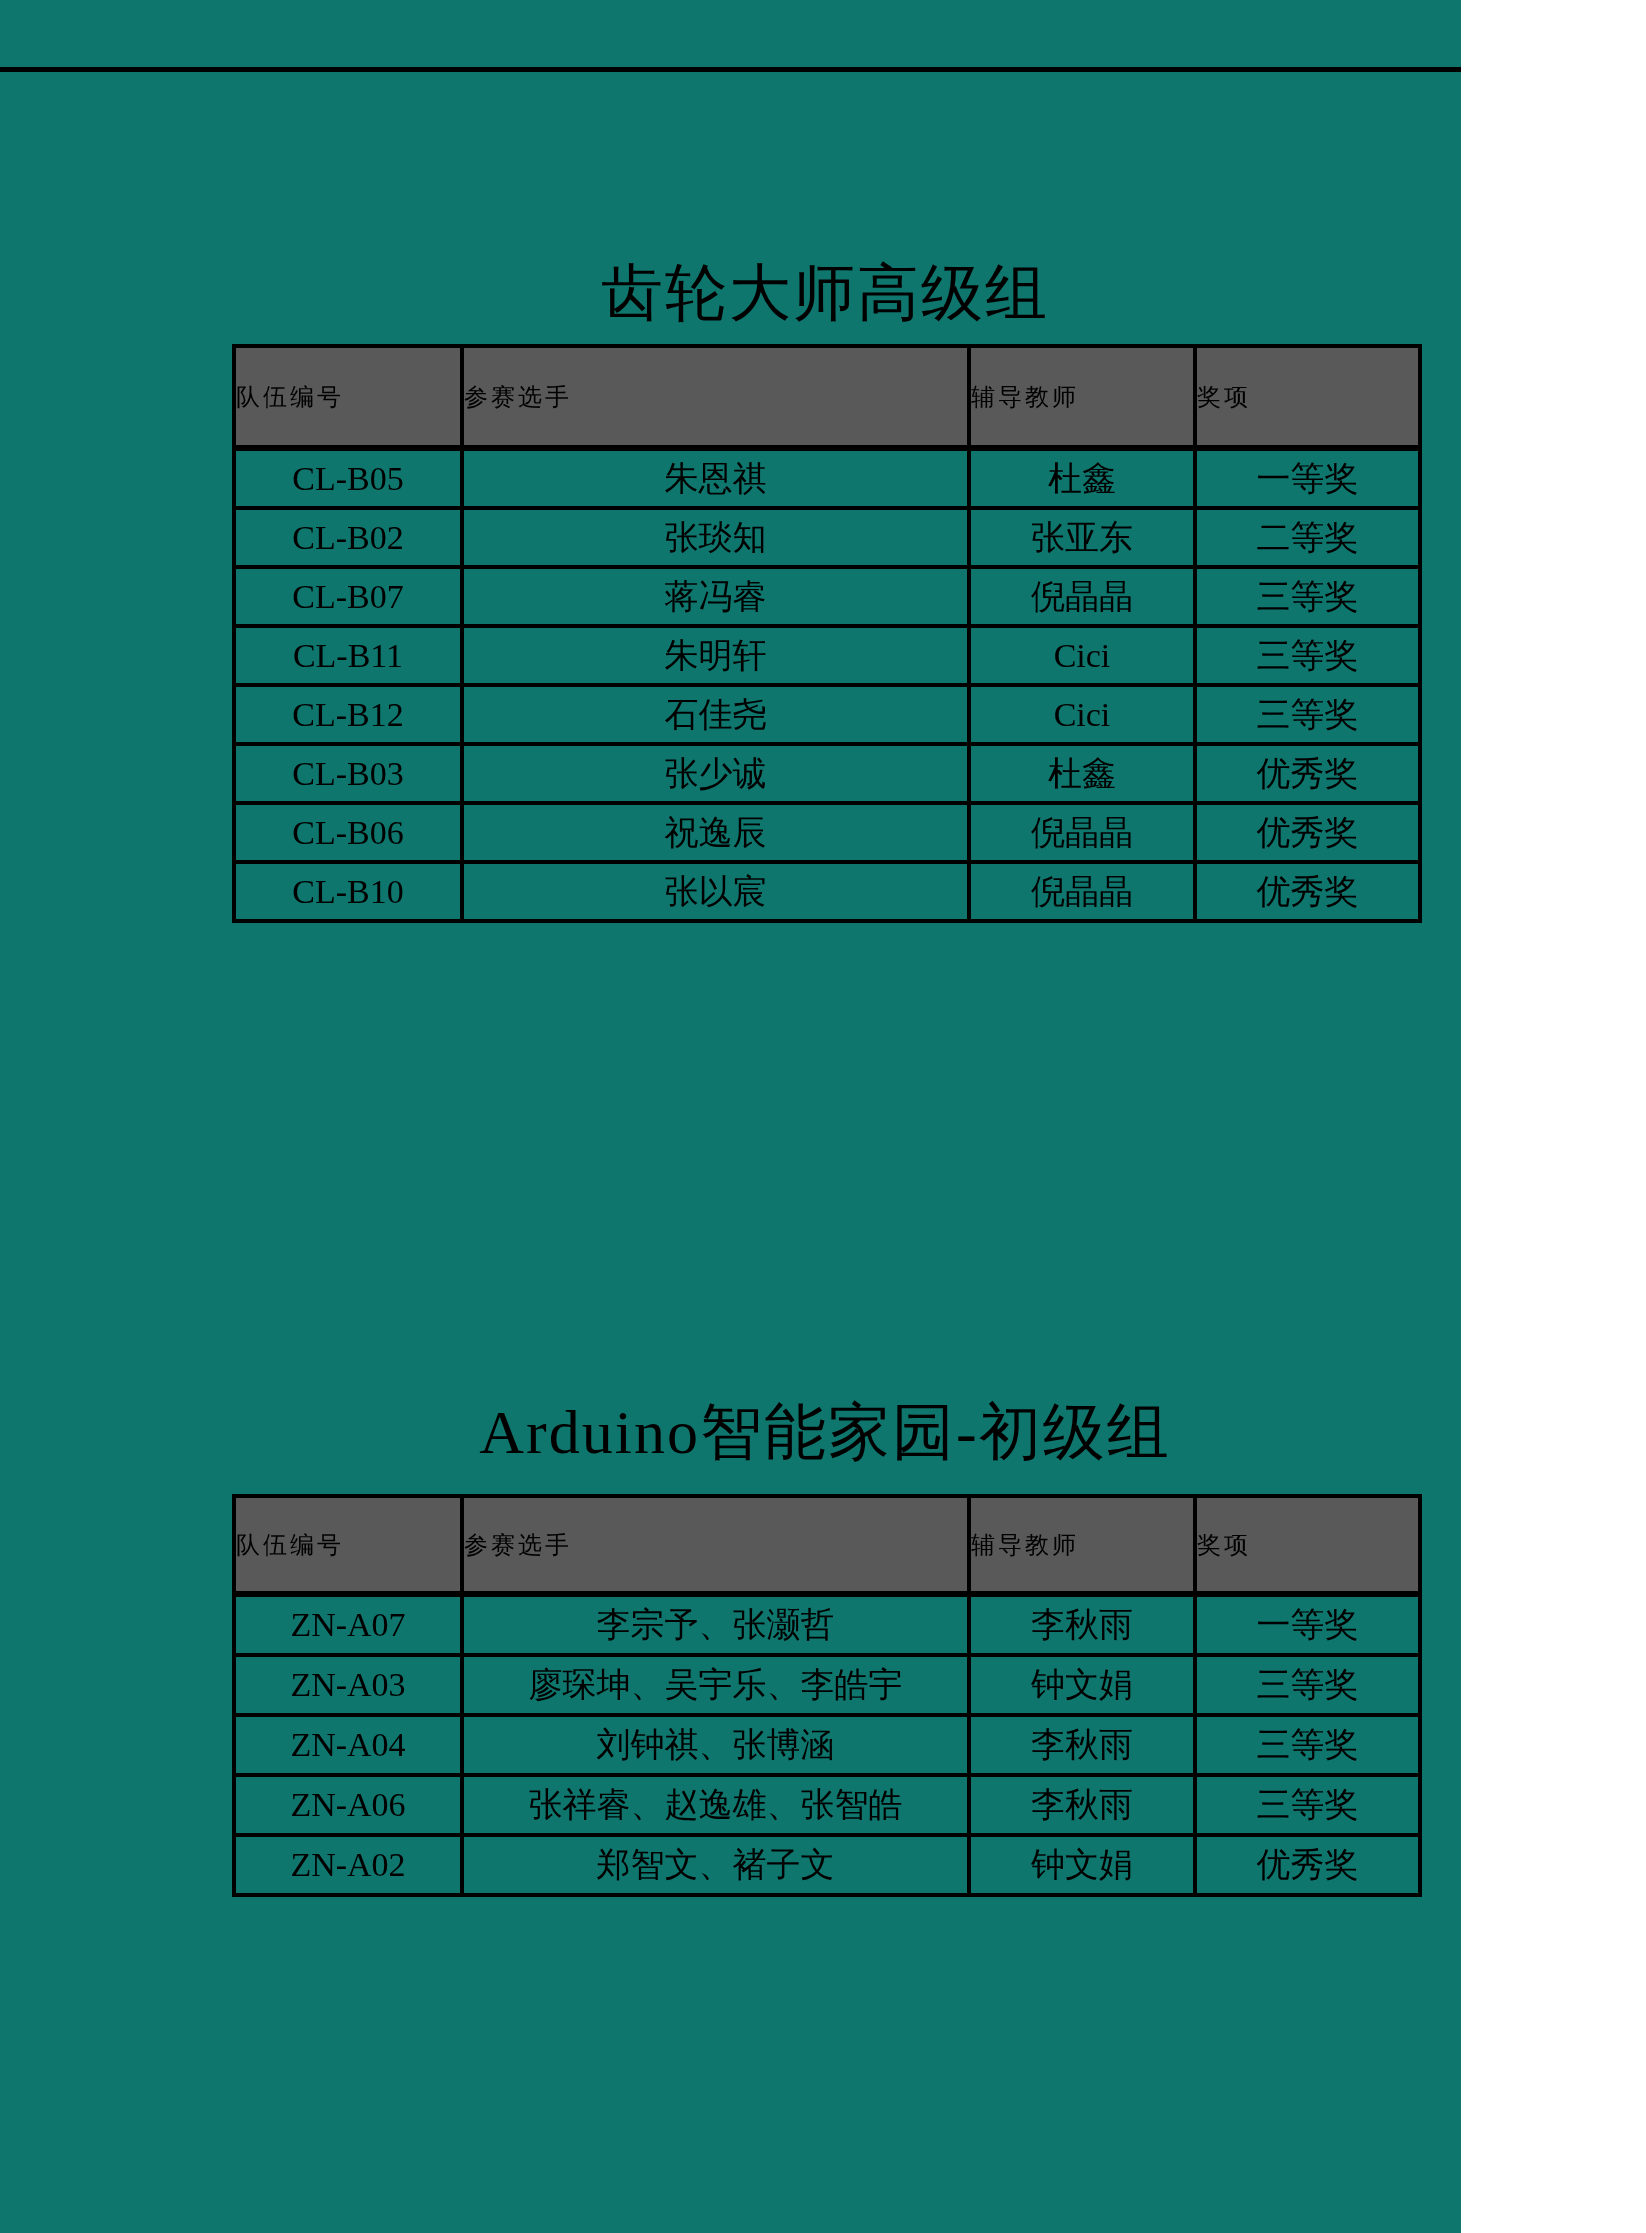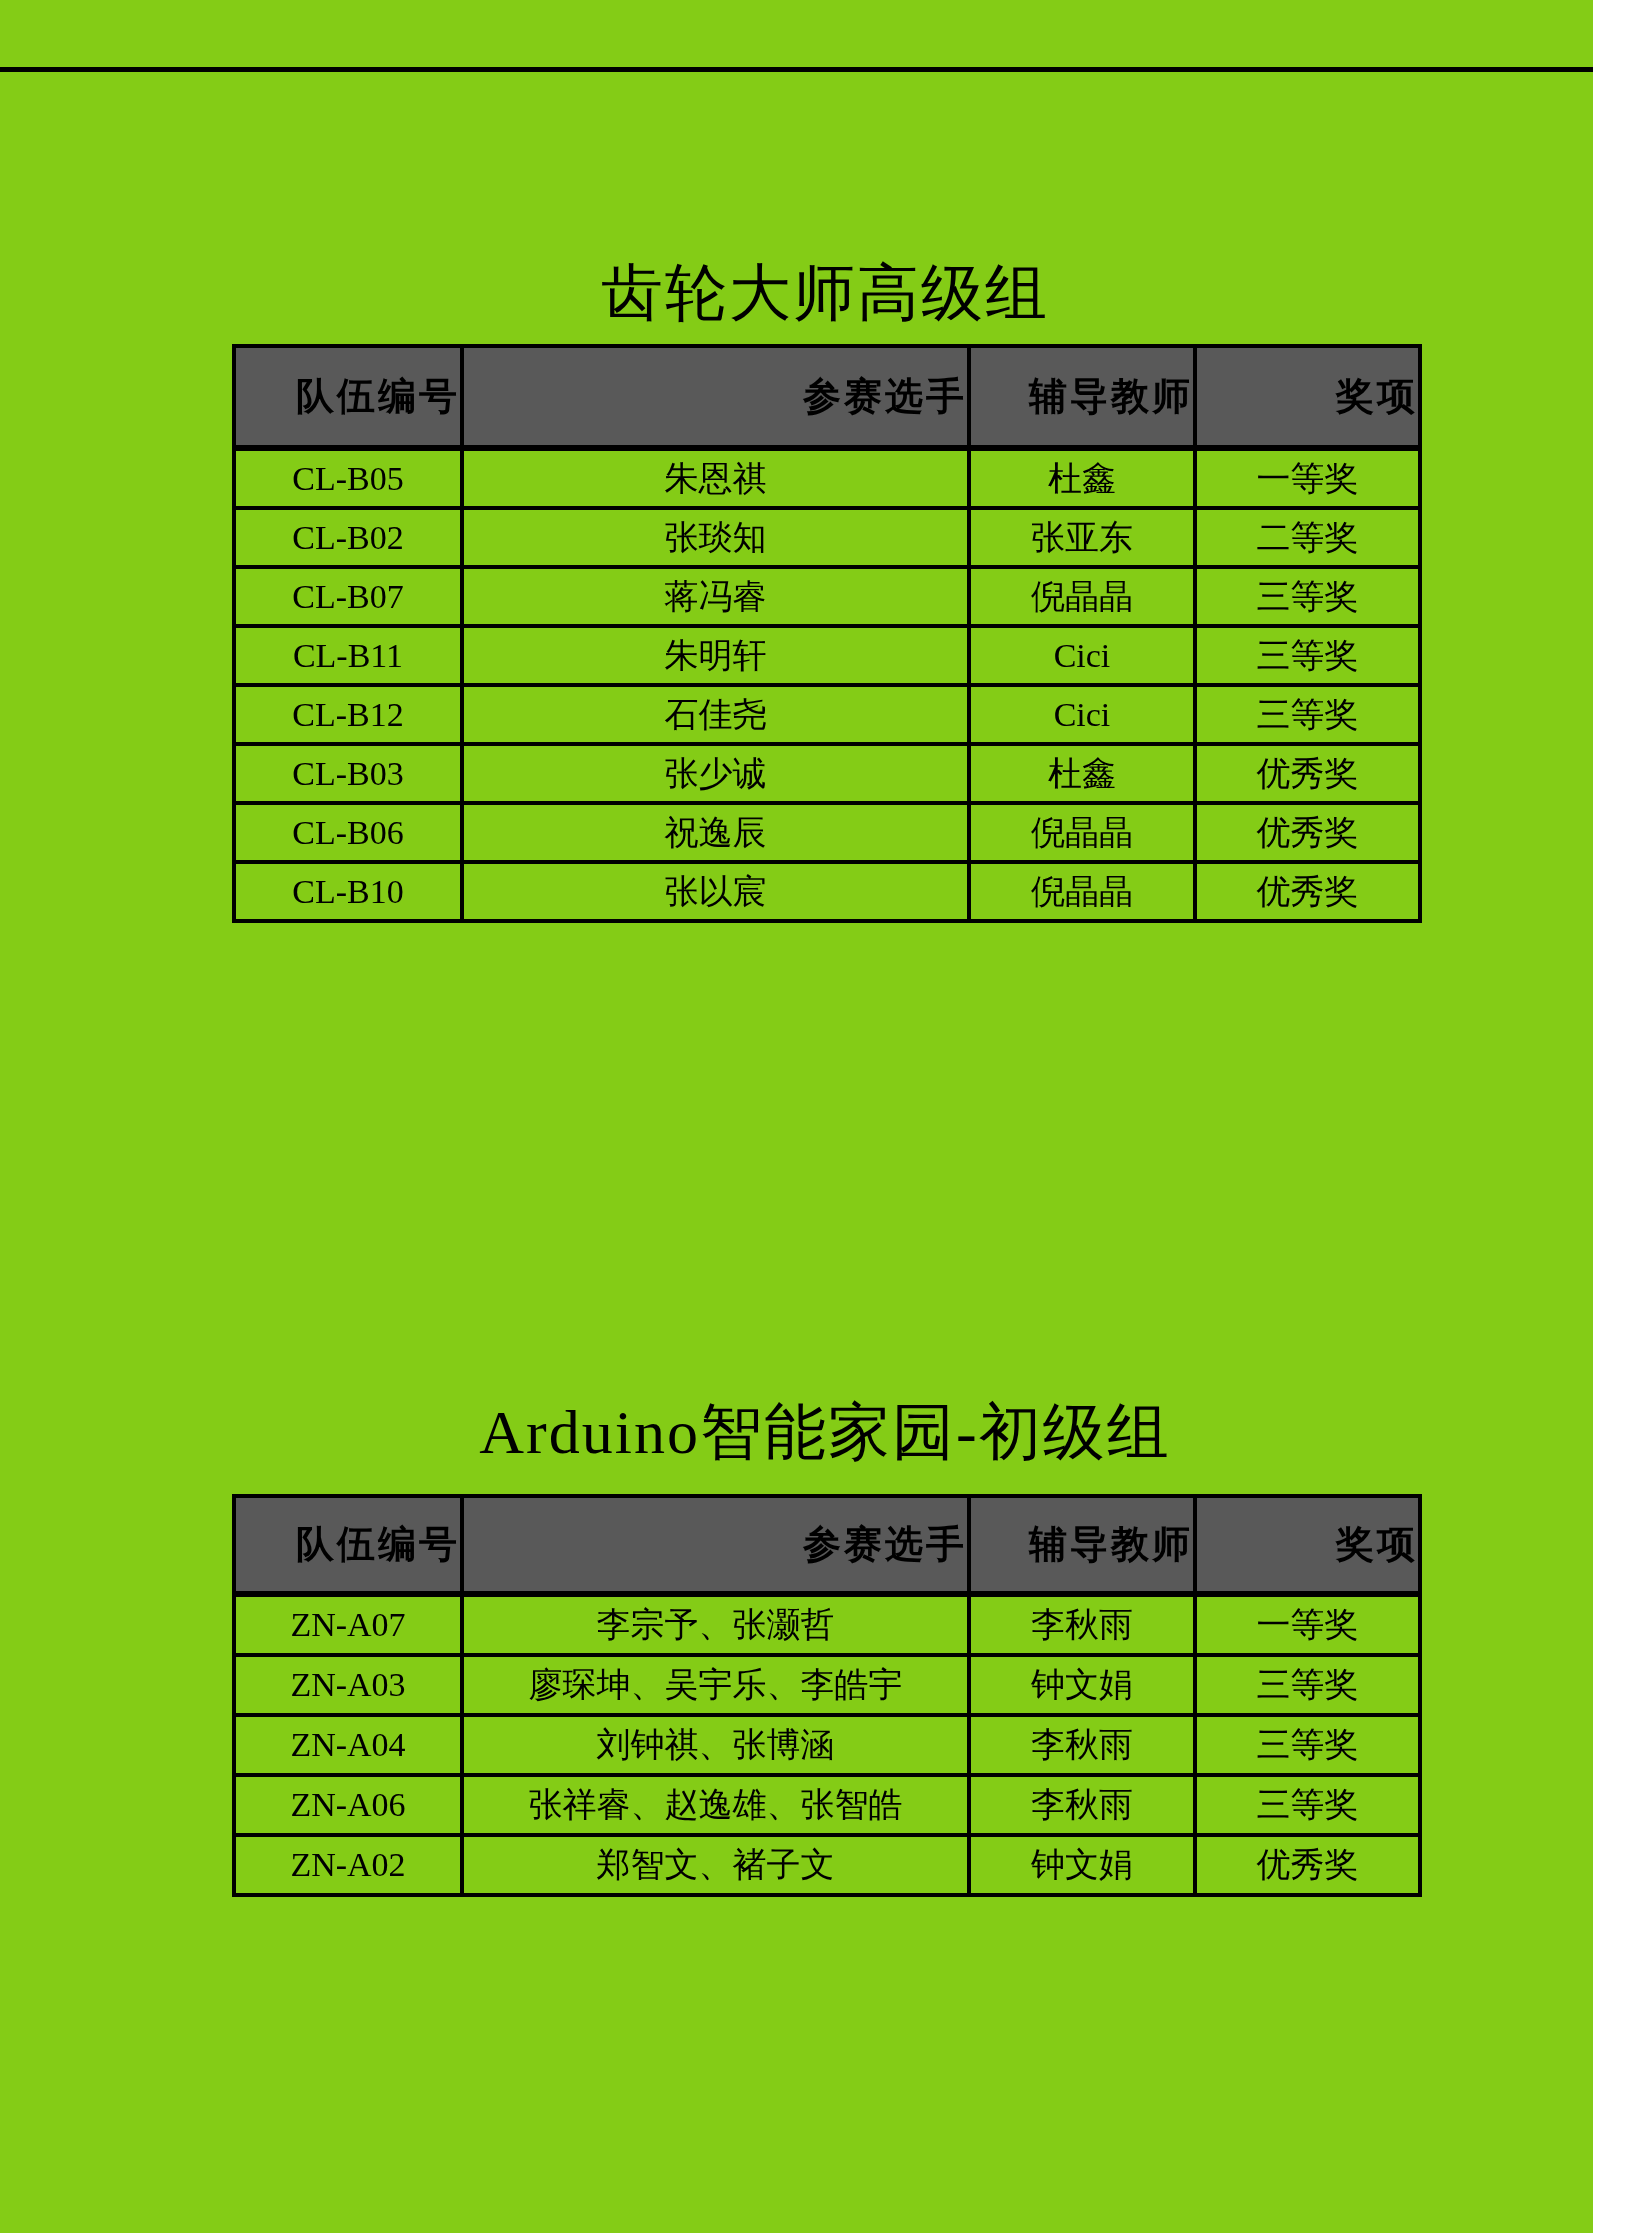--- a/index.html
+++ b/index.html
@@ -2,23 +2,23 @@
 <html><head>
 <meta charset="utf-8">
 <style>
   html, body {
     margin: 0;
     padding: 0;
     background: #ffffff;
   }
   .page {
     position: relative;
-    width: 1593px;
+    width: 1461px;
     height: 2234px;
-    background: #84cc16;
+    background: #0f766e;
     color: #000000;
     font-family: "Liberation Serif", "DejaVu Serif", serif;
     overflow: hidden;
   }
   .top-rule {
     position: absolute;
     left: 0;
     top: 67px;
     width: 1647px;
     height: 5px;
@@ -45,23 +45,23 @@
     border-collapse: collapse;
     table-layout: fixed;
   }
   #table-1 { top: 344px; }
   #table-2 { top: 1494px; }
 
   table.awards th {
     background: #595959;
     border: 4px solid #000000;
     border-bottom: 6px solid #000000;
-    font-size: 38px;
-    font-weight: 700;
-    text-align: right;
+    font-size: 24px;
+    font-weight: 400;
+    text-align: left;
     vertical-align: middle;
     letter-spacing: 3px;
     padding: 0;
   }
   #table-1 th { height: 97px; }
   #table-2 th { height: 93px; }
 
   table.awards td {
     border: 4px solid #000000;
     font-size: 34px;

